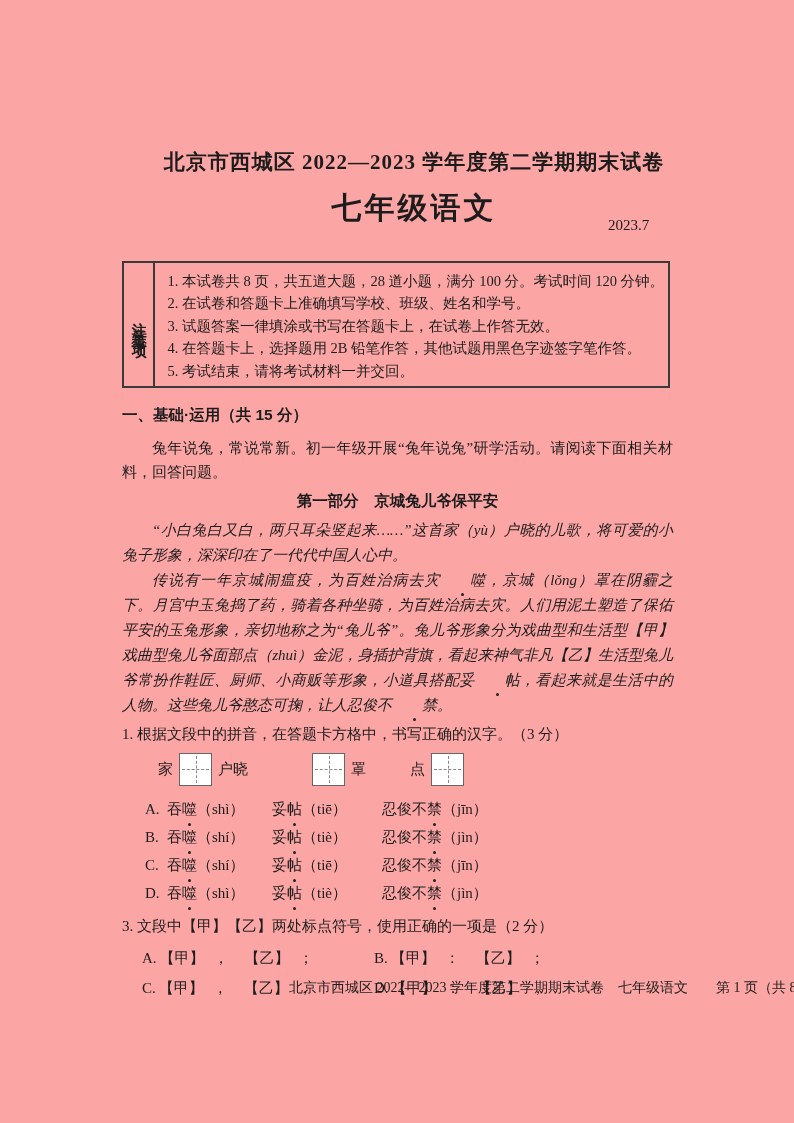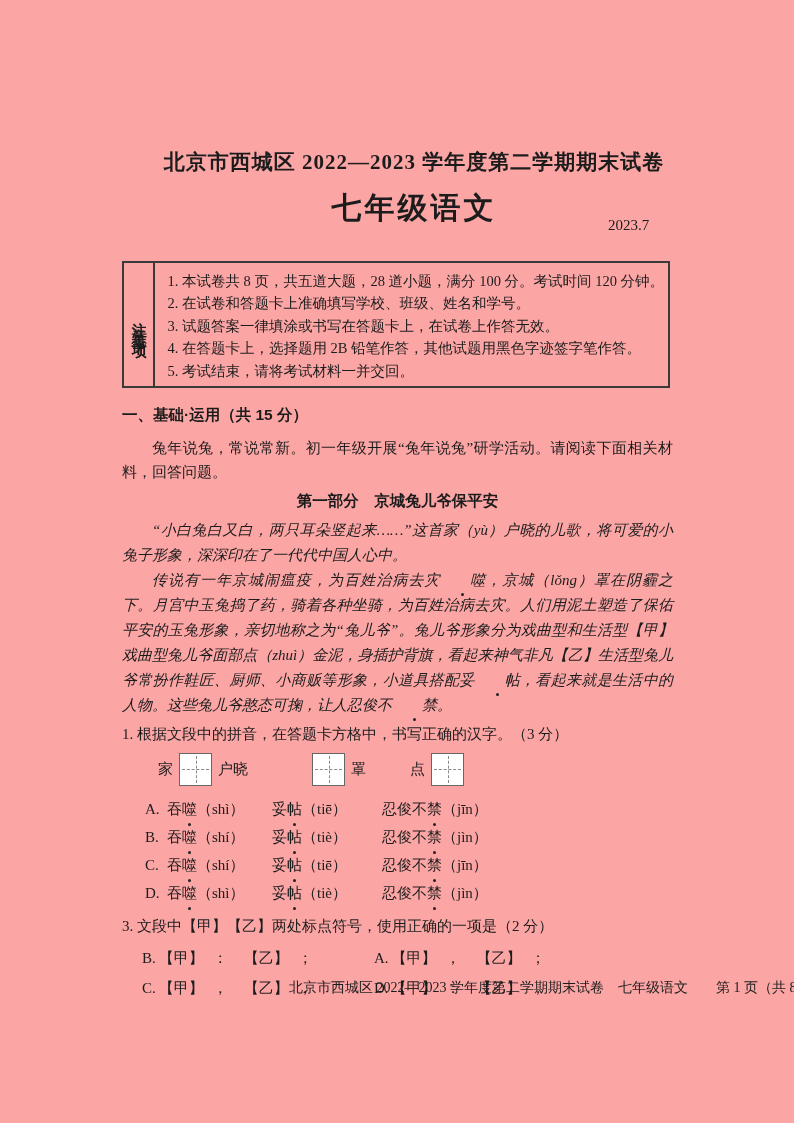--- a/index.html
+++ b/index.html
@@ -140,24 +140,24 @@
         <span class="g1"><span>吞</span><span class="dc">噬</span><span>（shì）</span></span>
         <span class="g2"><span>妥</span><span class="dc">帖</span><span>（tiè）</span></span>
         <span class="g3"><span>忍俊不</span><span class="dc">禁</span><span>（jìn）</span></span>
       </div>
     </div>
 
     <p class="q-prompt qp3">3. 文段中【甲】【乙】两处标点符号，使用正确的一项是（2 分）</p>
 
     <div class="q3grid">
       <div class="q3cell">
-        <span class="letter">B.</span><span>【甲】</span><span class="m1">：</span><span>【乙】</span><span class="m2">；</span>
+        <span class="letter">A.</span><span>【甲】</span><span class="m1">，</span><span>【乙】</span><span class="m2">；</span>
       </div>
       <div class="q3cell">
-        <span class="letter">A.</span><span>【甲】</span><span class="m1">，</span><span>【乙】</span><span class="m2">；</span>
+        <span class="letter">B.</span><span>【甲】</span><span class="m1">：</span><span>【乙】</span><span class="m2">；</span>
       </div>
       <div class="q3cell">
         <span class="letter">C.</span><span>【甲】</span><span class="m1">，</span><span>【乙】</span><span class="m2">，</span>
       </div>
       <div class="q3cell">
         <span class="letter">D.</span><span>【甲】</span><span class="m1">：</span><span>【乙】</span><span class="m2">，</span>
       </div>
     </div>
 
   </div>

